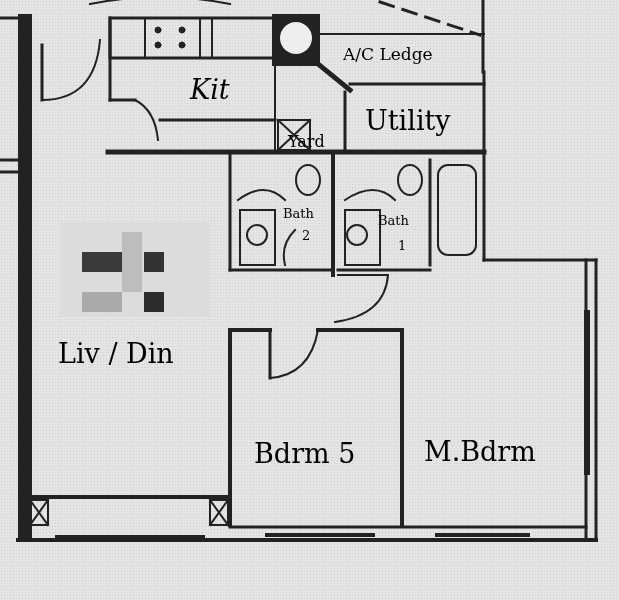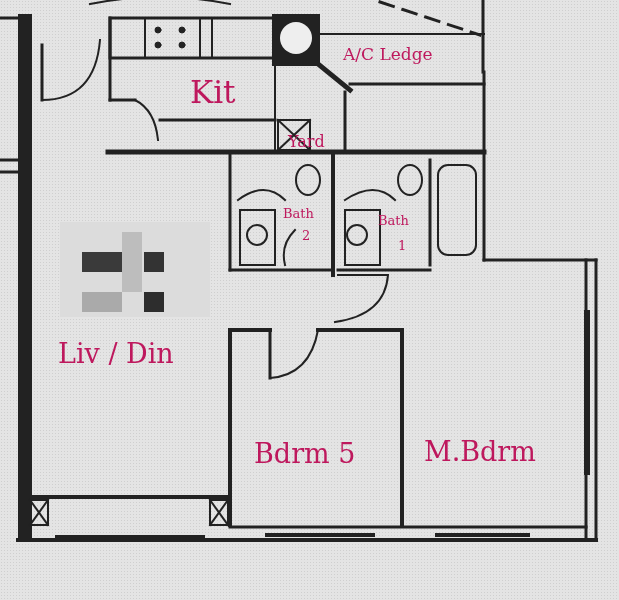--- a/index.html
+++ b/index.html
@@ -1,18 +1,18 @@
 <!DOCTYPE html>
 <html><head>
 <meta charset="utf-8">
 <style>
   html,body{margin:0;padding:0;background:#e4e4e4;}
   #plan{position:relative;width:619px;height:600px;overflow:hidden;background:#e2e2e2;}
   svg{position:absolute;left:0;top:0;}
-  .lbl{position:absolute;font-family:"DejaVu Serif","Liberation Serif",serif;color:#be185d;white-space:nowrap;}
+  .lbl{position:absolute;font-family:"DejaVu Serif","Liberation Serif",serif;color:#000000;white-space:nowrap;}
   .blur{position:absolute;left:60px;top:222px;width:150px;height:95px;}
   .blur div{position:absolute;}
 </style>
 </head>
 <body>
 
 <div id="plan">
 <svg width="619" height="600" viewBox="0 0 619 600">
   <defs>
     <pattern id="dots" width="3" height="3" patternUnits="userSpaceOnUse">
@@ -116,23 +116,24 @@
 
 <div class="blur">
   <div style="left:0;top:0;width:150px;height:95px;background:#dcdcdc;"></div>
   <div style="left:22px;top:30px;width:40px;height:20px;background:#3a3a3a;"></div>
   <div style="left:62px;top:10px;width:20px;height:60px;background:#bdbdbd;"></div>
   <div style="left:84px;top:30px;width:20px;height:20px;background:#333;"></div>
   <div style="left:22px;top:70px;width:40px;height:20px;background:#aaa;"></div>
   <div style="left:84px;top:70px;width:20px;height:20px;background:#2d2d2d;"></div>
 </div>
 
-<span class="lbl" style="left:190px;top:74px;font-size:31px;">Kit</span>
+<span class="lbl" style="left:190px;top:74px;font-size:27px;font-style:italic;">Kit</span>
 <span class="lbl" style="left:288px;top:88px;font-size:16px;margin-top:44px;">Yard</span>
 <span class="lbl" style="left:343px;top:44px;font-size:17px;">A/C Ledge</span>
+<span class="lbl" style="left:365px;top:105px;font-size:27px;">Utility</span>
 <span class="lbl" style="left:283px;top:206px;font-size:13px;">Bath</span>
 <span class="lbl" style="left:302px;top:228px;font-size:13px;">2</span>
 <span class="lbl" style="left:378px;top:213px;font-size:13px;">Bath</span>
 <span class="lbl" style="left:398px;top:238px;font-size:13px;">1</span>
 <span class="lbl" style="left:58px;top:338px;font-size:27px;">Liv / Din</span>
 <span class="lbl" style="left:254px;top:438px;font-size:27px;">Bdrm 5</span>
 <span class="lbl" style="left:424px;top:436px;font-size:27px;">M.Bdrm</span>
 </div>
 
 </body></html>

